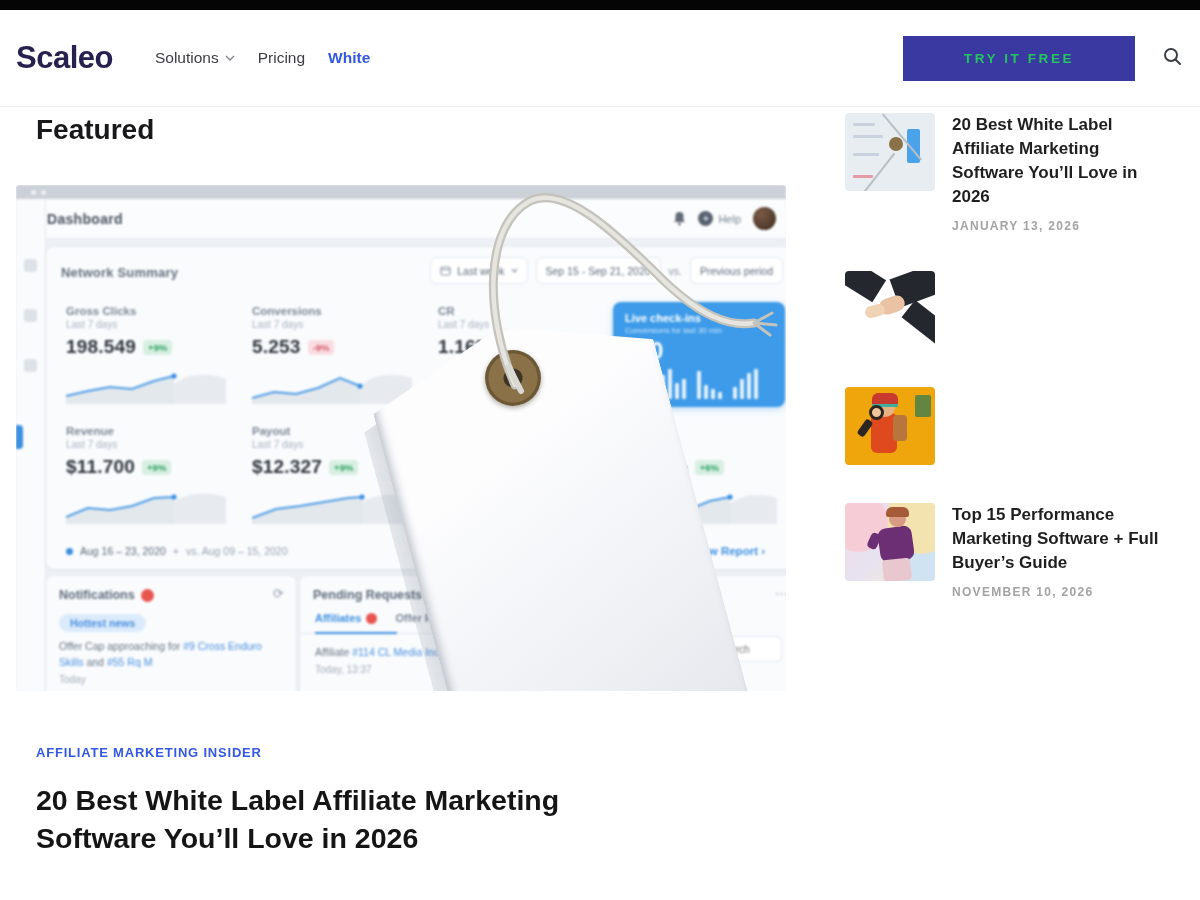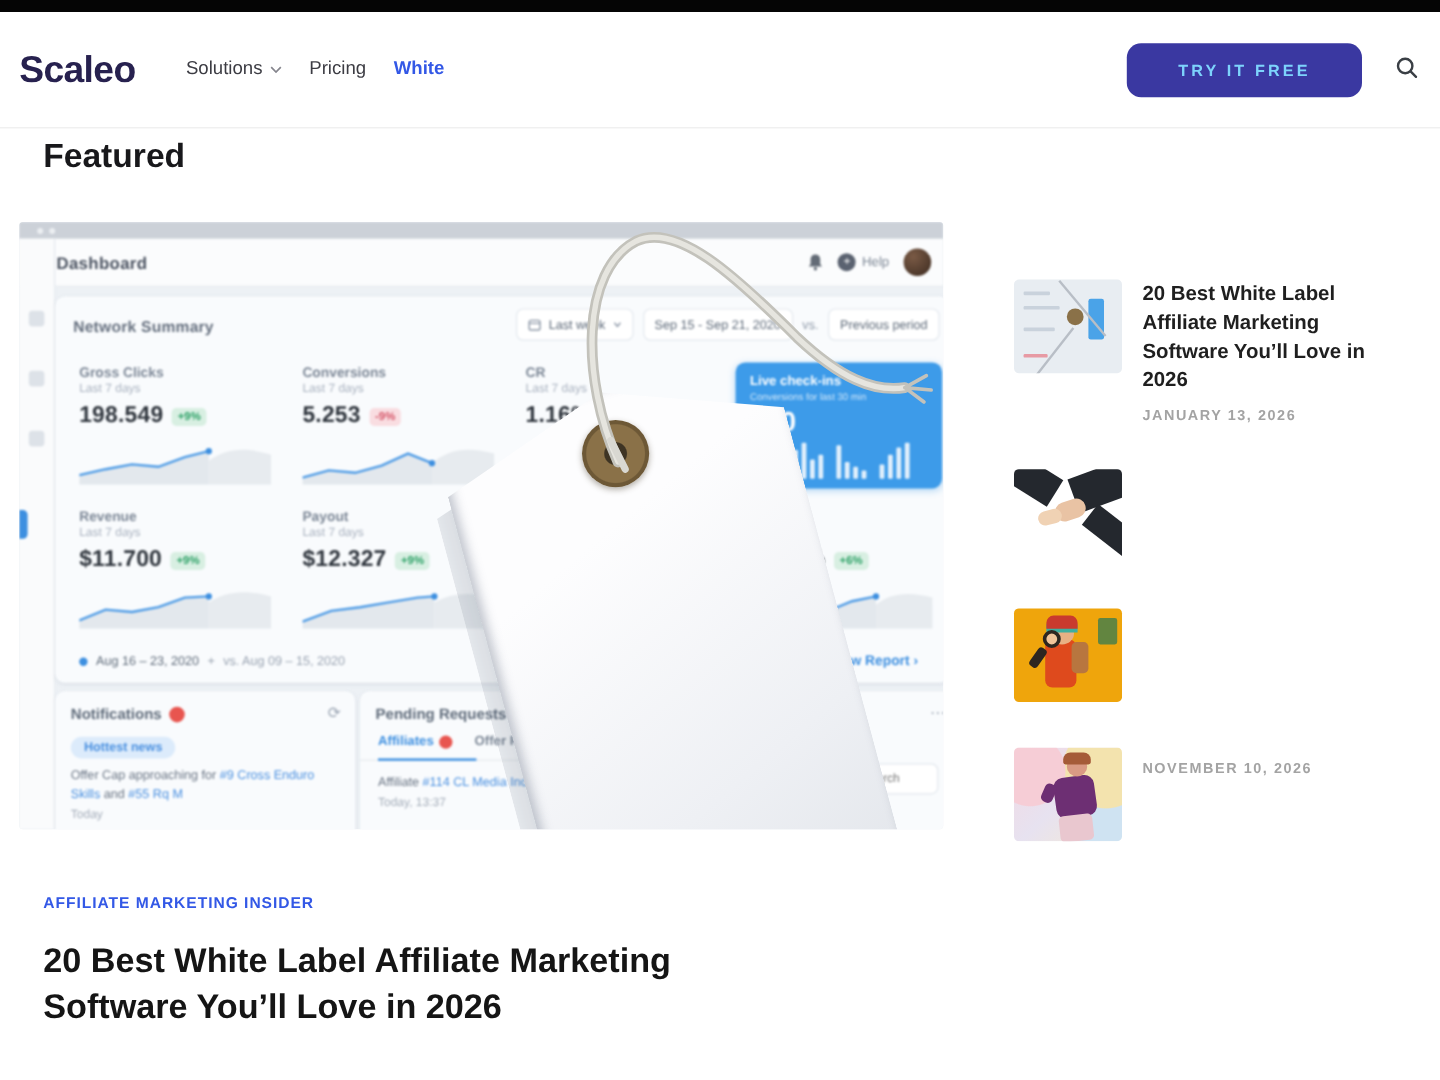--- a/index.html
+++ b/index.html
@@ -9,25 +9,25 @@
   .topbar { height:10px; background:#050505; }
 
   header { height:97px; display:flex; align-items:center; padding:0 14px 0 16px;
     border-bottom:1px solid #ededed; background:#fff; }
   .logo { font-size:31px; font-weight:700; color:#27214f; letter-spacing:-0.5px; margin-right:42px; }
   nav { display:flex; align-items:center; gap:23px; }
   .nav-link { font-size:15.5px; color:#3c3c43; cursor:pointer; display:flex; align-items:center; }
   .nav-link.active { color:#3358e6; font-weight:600; }
   .chev { margin-left:6px; color:#85858d; }
   .hdr-right { margin-left:auto; display:flex; align-items:center; }
-  .cta-btn { width:196px; height:45px; background:#3a38a1; color:#7dd3fc; border:none; border-radius:12px;
+  .cta-btn { width:232px; height:45px; background:#3a38a1; color:#22c55e; border:none; border-radius:0;
     font-family:inherit; font-size:13.5px; font-weight:600; letter-spacing:2.6px; cursor:pointer; }
   .search-btn { margin-left:24px; background:none; border:none; cursor:pointer; padding:4px; }
 
-  .page { display:flex; padding-left:16px;align-items:center; }
+  .page { display:flex; padding-left:16px; }
   .content { width:770px; }
   .section-title { font-size:28px; font-weight:700; color:#18181b; margin:7px 0 0 20px; }
 
   
   .featured-media { position:relative; width:770px; height:506px; margin-top:39px;
     background:#edf1f5; border-radius:3px; overflow:hidden; cursor:pointer; }
   .blur-wrap { position:absolute; inset:0; filter:blur(1.1px); }
   .d-strip { position:absolute; left:0; top:0; right:0; height:14px; background:#ccd1d8; }
   .d-strip i { position:absolute; top:5px; width:5px; height:5px; border-radius:50%; background:#eceff2; }
   .d-topbar { position:absolute; left:0; top:14px; right:0; height:40px; background:#fbfcfd; border-bottom:1px solid #e6eaee; }
@@ -470,18 +470,19 @@
 
     <div class="side-item">
       <div class="thumb th-past">
         <span style="position:absolute;left:34px;top:24px;width:34px;height:34px;background:#6d2f73;border-radius:8px;transform:rotate(-8deg)"></span>
         <span style="position:absolute;left:44px;top:8px;width:17px;height:16px;border-radius:50%;background:#d99a84"></span>
         <span style="position:absolute;left:41px;top:4px;width:23px;height:10px;border-radius:6px 6px 2px 2px;background:#a55b38"></span>
         <span style="position:absolute;left:38px;top:56px;width:28px;height:22px;background:#e9c7cf;border-radius:4px;transform:rotate(-6deg)"></span>
         <span style="position:absolute;left:24px;top:30px;width:10px;height:16px;background:#6d2f73;border-radius:4px;transform:rotate(24deg)"></span>
       </div>
       <div class="side-text">
+        <div class="side-title">Top 15 Performance Marketing Software + Full Buyer’s Guide</div>
         <div class="side-date">NOVEMBER 10, 2026</div>
       </div>
     </div>
 
   </aside>
 </div>
 
 </body></html>

